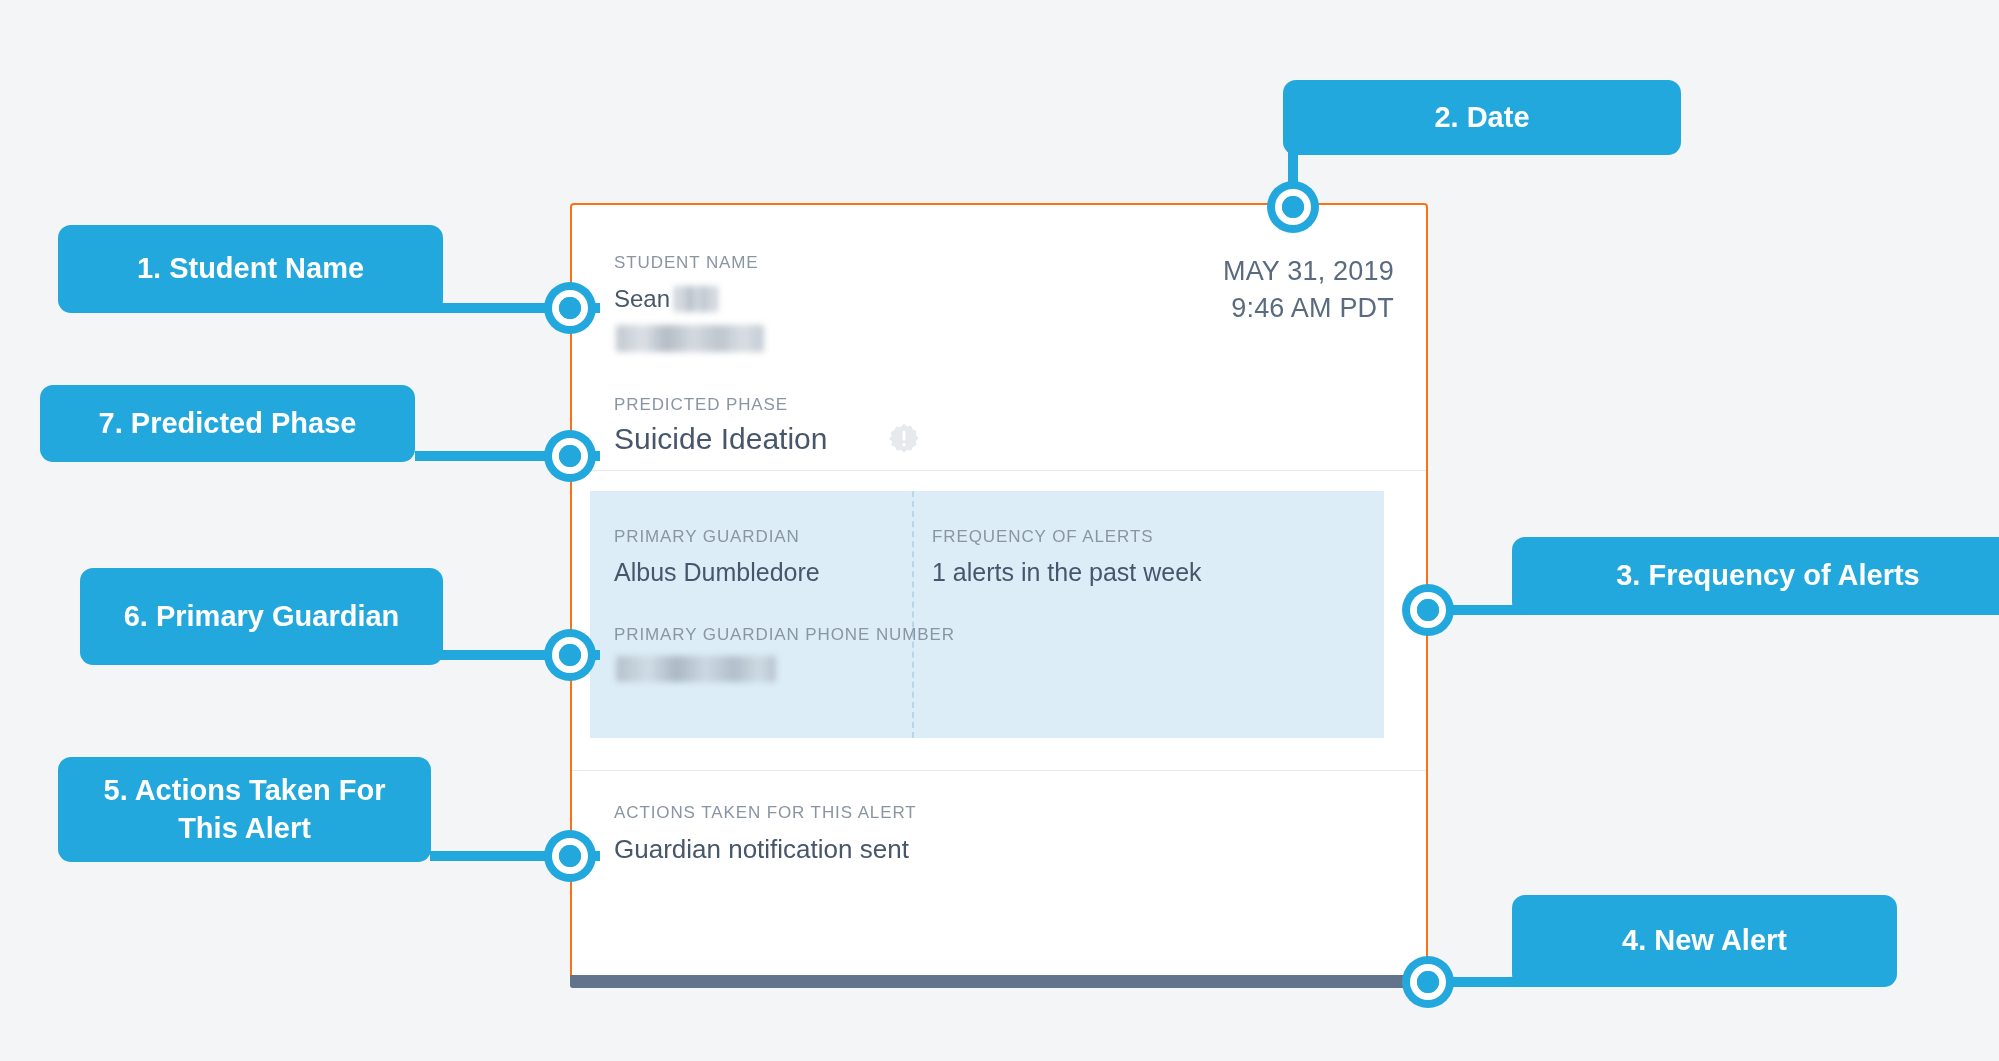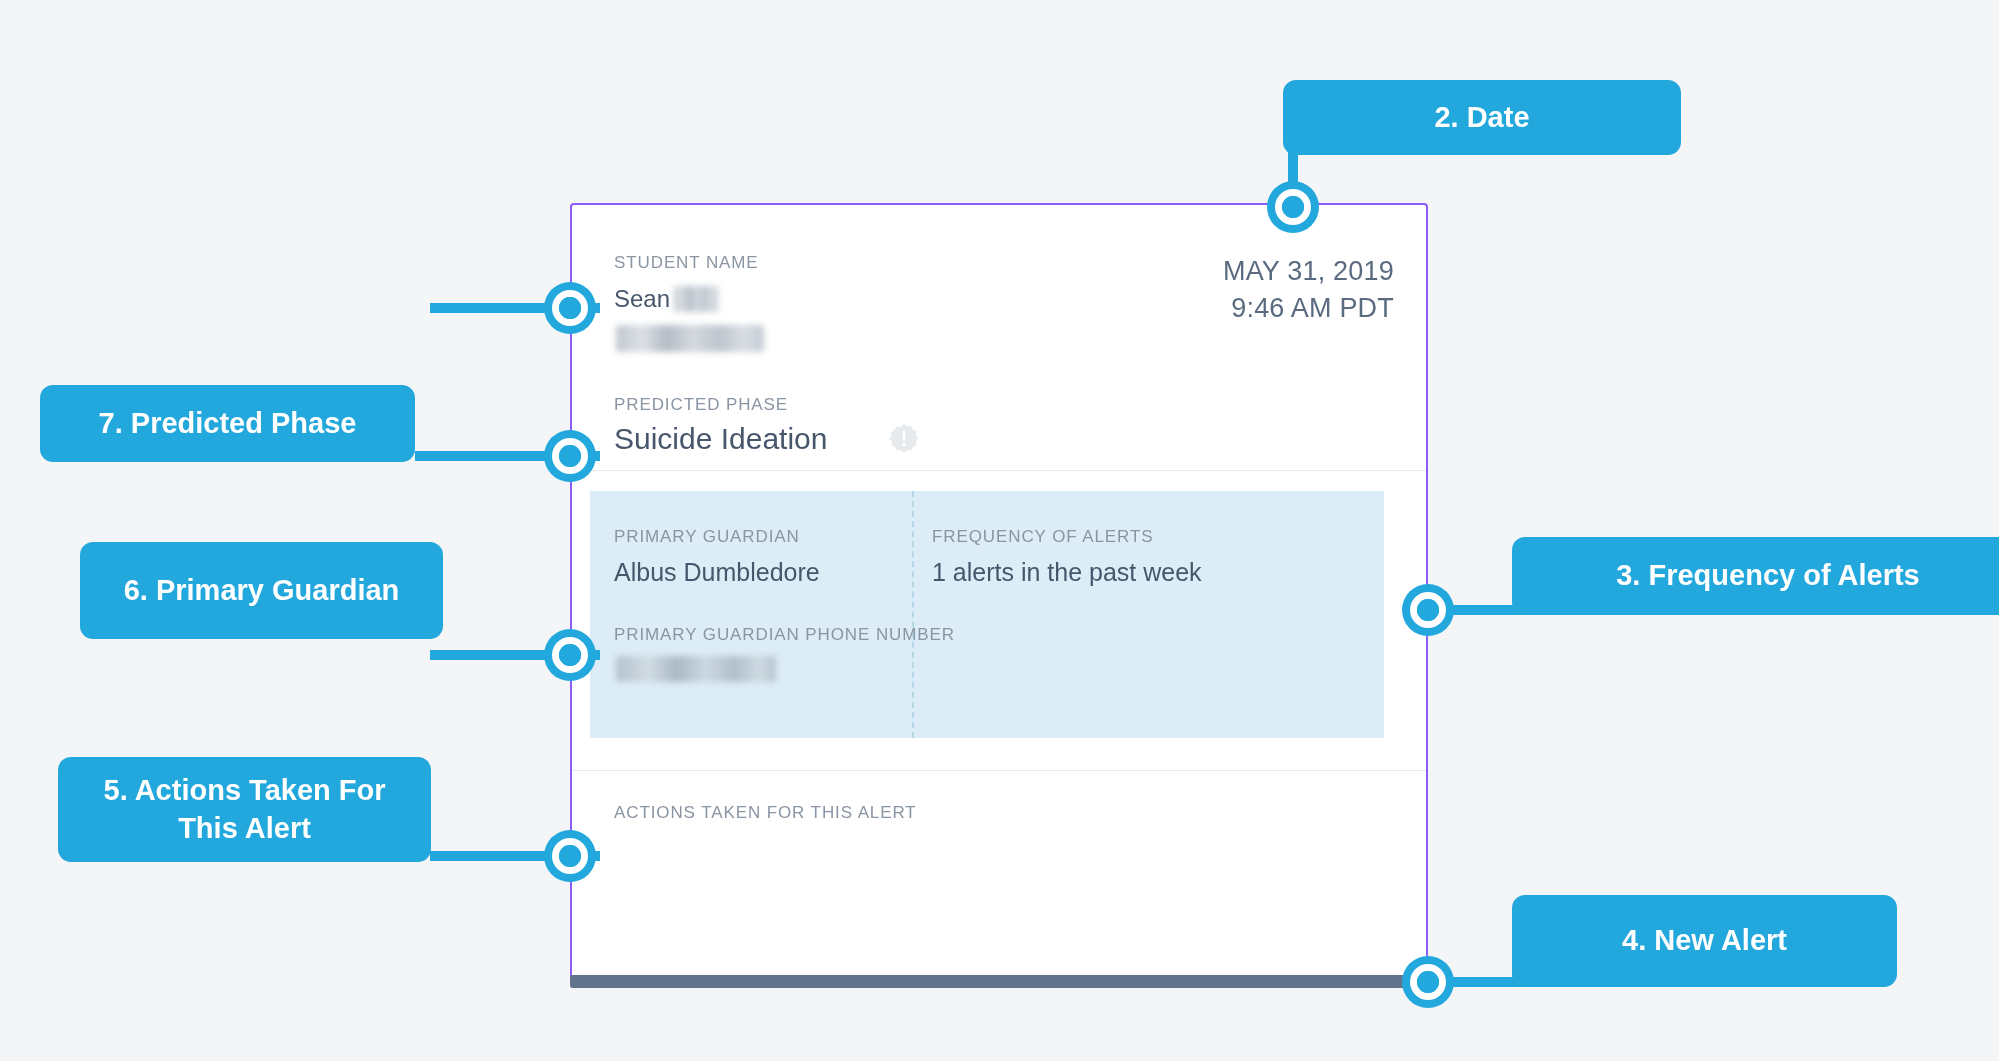--- a/index.html
+++ b/index.html
@@ -20,21 +20,21 @@
   }
 
   
   .card {
     position: absolute;
     left: 570px;
     top: 203px;
     width: 858px;
     height: 785px;
     background: #ffffff;
-    border: 2px solid #8b5cf6;
+    border: 2px solid #f97316;
     border-radius: 4px;
     box-sizing: border-box;
     z-index: 5;
   }
   .card-bottom-bar {
     position: absolute;
     left: 570px;
     top: 975px;
     width: 858px;
     height: 13px;
@@ -331,36 +331,38 @@
       <div class="panel-col panel-col-right">
         <div class="field-label">FREQUENCY OF ALERTS</div>
         <div class="field-value">1 alerts in the past week</div>
       </div>
     </div>
 
     <div class="divider divider-bottom"></div>
 
     <div class="actions">
       <div class="field-label">ACTIONS TAKEN FOR THIS ALERT</div>
+      <div class="field-value">Guardian notification sent</div>
     </div>
   </div>
 
   <div class="card-bottom-bar"></div>
 
+  <div class="callout" style="left:58px; top:225px; width:385px; height:88px;">1. Student Name</div>
 
   <div class="callout" style="left:1283px; top:80px; width:398px; height:75px;">2. Date</div>
 
   <div class="callout" style="left:1512px; top:537px; width:512px; height:78px;">3. Frequency of Alerts</div>
 
   <div class="callout" style="left:1512px; top:895px; width:385px; height:92px;">4. New Alert</div>
 
   <div class="callout" style="left:58px; top:757px; width:373px; height:105px;">5. Actions Taken For
 This Alert</div>
 
-  <div class="callout" style="left:80px; top:542px; width:363px; height:97px;text-align:center;">6. Primary Guardian</div>
+  <div class="callout" style="left:80px; top:568px; width:363px; height:97px;text-align:center;">6. Primary Guardian</div>
 
   <div class="callout" style="left:40px; top:385px; width:375px; height:77px;">7. Predicted Phase</div>
 
   <div class="marker" style="left:544px; top:282px;">
       <i></i>
     </div>
 
   <div class="marker" style="left:544px; top:430px;">
       <i></i>
     </div>

